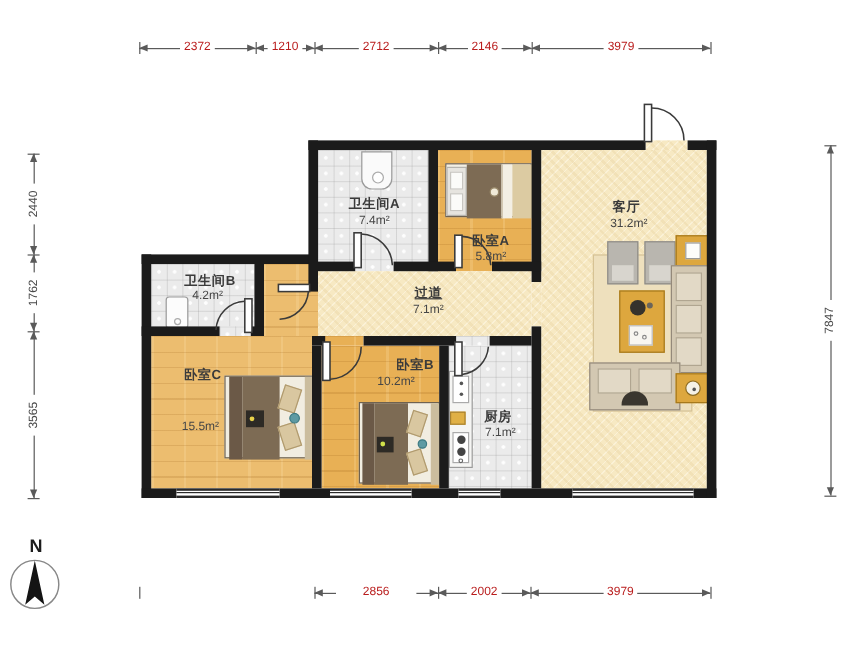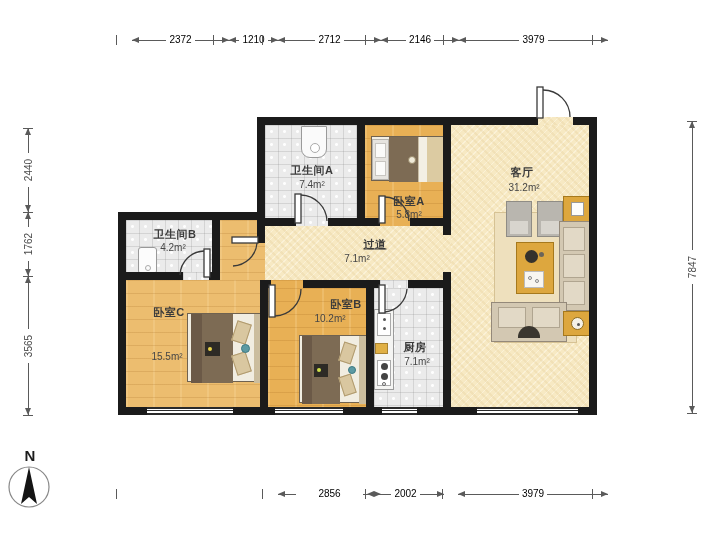--- a/index.html
+++ b/index.html
@@ -30,21 +30,21 @@
   
   .furn{position:absolute;box-sizing:border-box;z-index:20;}
   .bedframe{border:1px solid #6f6250;}
   .abs{position:absolute;box-sizing:border-box;}
   
   .rlabel{position:absolute;transform:translate(-50%,-50%);font-size:11px;font-weight:600;
           color:#3b3b3b;white-space:nowrap;letter-spacing:.5px;z-index:60;}
   .ralabel{position:absolute;transform:translate(-50%,-50%);font-size:10px;font-weight:500;
            color:#464646;white-space:nowrap;z-index:60;}
   
-  .dim-h{position:absolute;height:12px;display:flex;align-items:center;color:#000000;z-index:70;margin-left:16px;}
+  .dim-h{position:absolute;height:12px;display:flex;align-items:center;color:#b91c1c;z-index:70;}
   .dim-h .seg-line{flex:1;height:1px;background:#5a5a5a;position:relative;min-width:5px;}
   .dim-h .seg-line.l::before{content:'';position:absolute;left:0;top:-3px;width:0;height:0;
      border-top:3px solid transparent;border-bottom:3px solid transparent;border-right:7px solid #5a5a5a;}
   .dim-h .seg-line.r::after{content:'';position:absolute;right:0;top:-3px;width:0;height:0;
      border-top:3px solid transparent;border-bottom:3px solid transparent;border-left:7px solid #5a5a5a;}
   .dim-h .lbl{padding:0 3px;font-size:10px;line-height:12px;}
   .dim-v{position:absolute;width:12px;display:flex;flex-direction:column;align-items:center;
          color:#4a4a4a;z-index:70;}
   .dim-v .seg-line{flex:1;width:1px;background:#5a5a5a;position:relative;min-height:5px;}
   .dim-v .seg-line.l::before{content:'';position:absolute;top:0;left:-3px;width:0;height:0;
@@ -217,21 +217,21 @@
       <path d="M385,312 A25,25 0 0 0 407,289"></path>
     </g>
   </svg>
 
   <div class="rlabel" style="left:312px;top:170px;">卫生间A</div>
   <div class="ralabel" style="left:312px;top:184px;">7.4m²</div>
   <div class="rlabel" style="left:409px;top:201px;">卧室A</div>
   <div class="ralabel" style="left:409px;top:214px;">5.8m²</div>
   <div class="rlabel" style="left:522px;top:172px;">客厅</div>
   <div class="ralabel" style="left:524px;top:187px;">31.2m²</div>
-  <div class="rlabel" style="left:375px;top:244px;text-decoration:underline;">过道</div>
+  <div class="rlabel" style="left:357px;top:244px;text-decoration:underline;">过道</div>
   <div class="ralabel" style="left:357px;top:258px;">7.1m²</div>
   <div class="rlabel" style="left:175px;top:234px;">卫生间B</div>
   <div class="ralabel" style="left:173px;top:247px;">4.2m²</div>
   <div class="rlabel" style="left:169px;top:312px;">卧室C</div>
   <div class="ralabel" style="left:167px;top:308px;margin-top:48px;">15.5m²</div>
   <div class="rlabel" style="left:328px;top:304px;padding-left:36px;">卧室B</div>
   <div class="ralabel" style="left:330px;top:318px;">10.2m²</div>
   <div class="rlabel" style="left:415px;top:347px;">厨房</div>
   <div class="ralabel" style="left:417px;top:361px;">7.1m²</div>
 
@@ -265,21 +265,21 @@
   <div class="tick-v" style="left:262px;top:35px;"></div>
   <div class="tick-v" style="left:365px;top:35px;"></div>
   <div class="tick-v" style="left:443px;top:35px;"></div>
   <div class="tick-v" style="left:592px;top:35px;"></div>
 
   <div class="dim-h" style="left:262px;top:488px;width:103px;gap:19px;">
     <span class="seg-line l"></span>
       <span class="lbl">2856</span>
       <span class="seg-line r"></span>
   </div>
-  <div class="dim-h" style="left:351px;top:488px;width:77px;justify-content:space-between;">
+  <div class="dim-h" style="left:365px;top:488px;width:77px;justify-content:space-between;">
     <span class="seg-line l"></span>
       <span class="lbl">2002</span>
       <span class="seg-line r"></span>
   </div>
   <div class="dim-h" style="left:442px;top:488px;width:150px;">
     <span class="seg-line l"></span>
       <span class="lbl">3979</span>
       <span class="seg-line r"></span>
   </div>
   <div class="tick-v" style="left:116px;top:489px;"></div>

